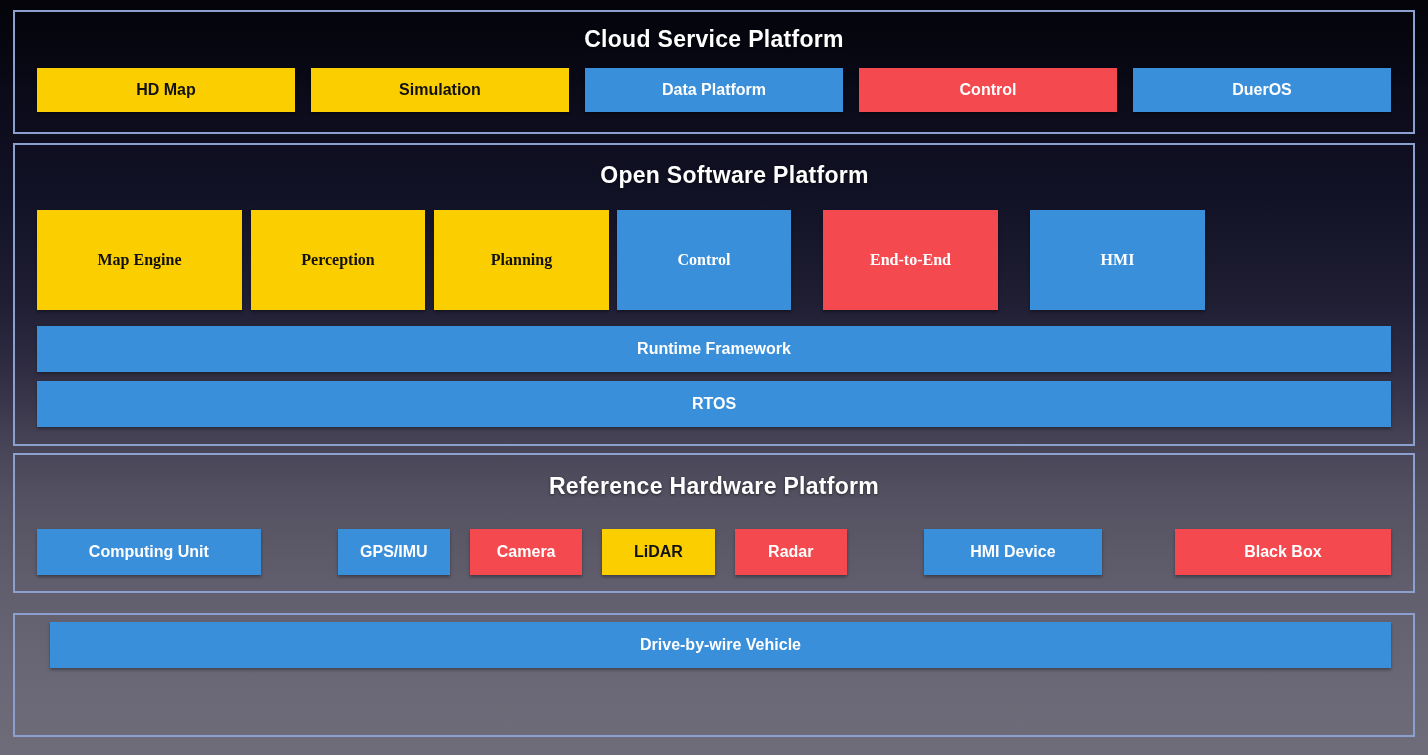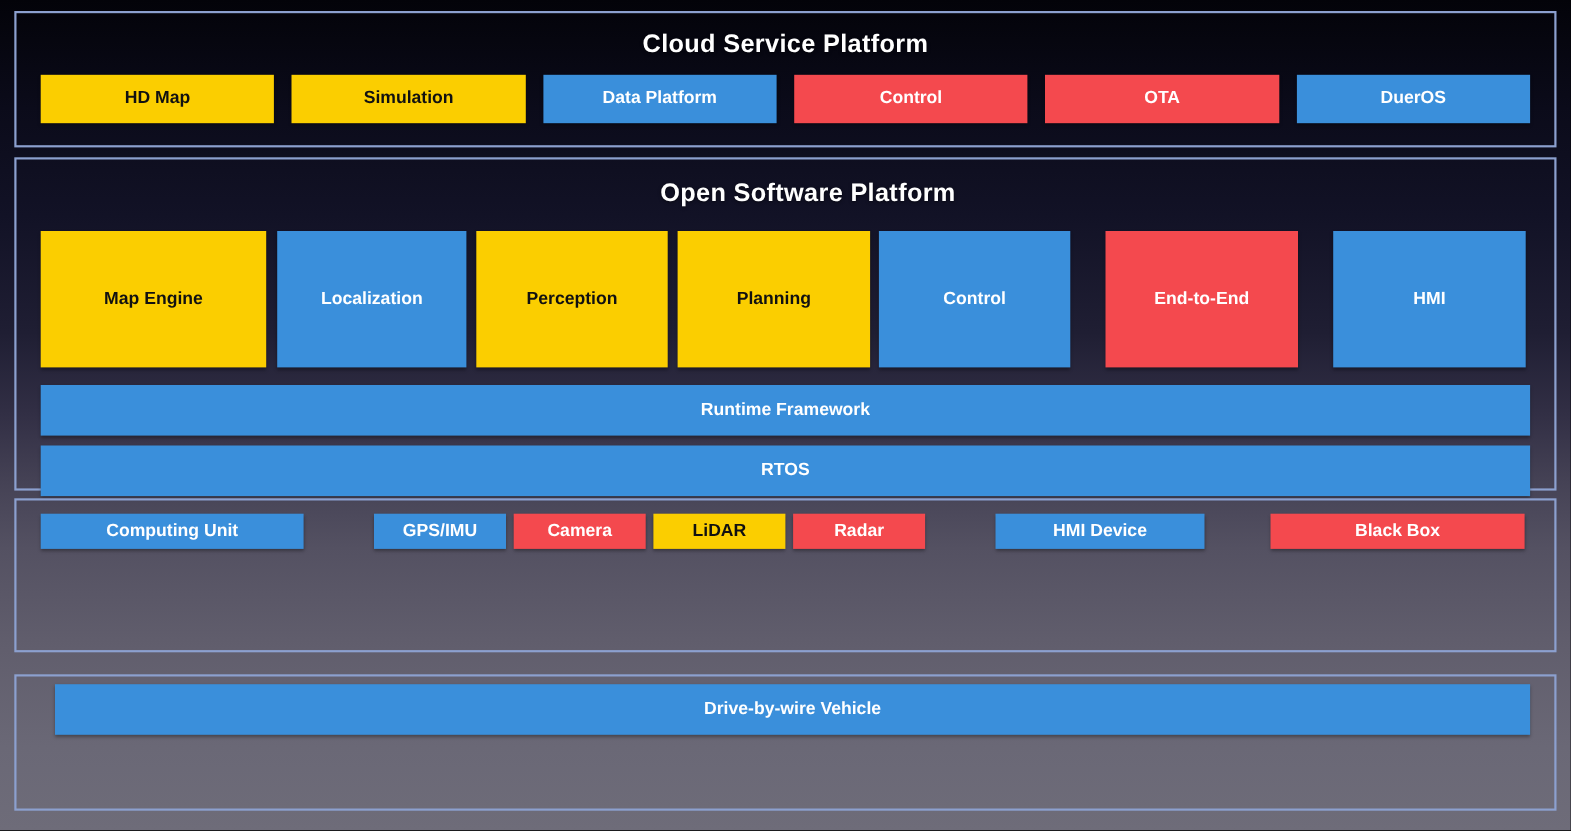--- a/index.html
+++ b/index.html
@@ -48,71 +48,70 @@
     display:flex; align-items:center; justify-content:center;
     font-weight:bold; font-size:16px;
     box-shadow:0 2px 3px rgba(0,0,0,0.35);
     box-sizing:border-box;
     text-align:center;
   }
   
   .cloud-row { margin-top:14px; height:44px; gap:16px; }
   .cloud-row .box { flex:1; }
   
-  .module-row { margin-top:20px; height:124px; }
+  .module-row { margin-top:20px; height:100px;font-family:Liberation Serif, serif; }
   .w205{width:205px} .w172{width:172px} .w174{width:174px} .w175{width:175px}
   .ml10{margin-left:10px} .ml9{margin-left:9px} .ml8{margin-left:8px} .ml32{margin-left:32px}
   
   .bar-row { height:46px; }
   .bar-row .box { flex:1; }
   .bar-runtime { margin-top:16px; }
   .bar-rtos    { margin-top:9px; }
   .bar-vehicle { margin-top:7px;padding-left:35px; }
   
-  .hw-row { margin-top:12px; height:32px; }
+  .hw-row { margin-top:28px; height:46px;gap:13px; }
   .w239{width:239px} .w120{width:120px} .w190{width:190px} .w231{width:231px}
   .ml64{margin-left:64px} .ml7{margin-left:7px} .ml60{margin-left:60px}
 </style>
 </head>
 <body>
 
 <div class="stage">
 
   <div class="section section-1" style="border-color: rgb(140, 160, 207);">
     <div class="section-title t1">Cloud Service Platform</div>
     <div class="row cloud-row">
       <div class="box" style="background: rgb(251, 206, 0); color: rgb(17, 17, 17);">HD Map</div>
       <div class="box" style="background: rgb(251, 206, 0); color: rgb(17, 17, 17);">Simulation</div>
       <div class="box" style="background: rgb(58, 143, 219); color: rgb(255, 255, 255);">Data Platform</div>
       <div class="box" style="background: rgb(244, 73, 78); color: rgb(255, 255, 255);">Control</div>
-      <div class="box" style="background: rgb(244, 73, 78); color: rgb(255, 255, 255);">OTA</div>
       <div class="box" style="background: rgb(58, 143, 219); color: rgb(255, 255, 255);">DuerOS</div>
     </div>
   </div>
 
   <div class="section section-2" style="border-color: rgb(140, 160, 207);">
     <div class="section-title t2">Open Software Platform</div>
     <div class="row module-row">
       <div class="box w205" style="background: rgb(251, 206, 0); color: rgb(17, 17, 17);">Map Engine</div>
-      <div class="box w172 ml10" style="background: rgb(58, 143, 219); color: rgb(255, 255, 255);">Localization</div>
       <div class="box w174 ml9" style="background: rgb(251, 206, 0); color: rgb(17, 17, 17);">Perception</div>
       <div class="box w175 ml9" style="background: rgb(251, 206, 0); color: rgb(17, 17, 17);">Planning</div>
       <div class="box w174 ml8" style="background: rgb(58, 143, 219); color: rgb(255, 255, 255);">Control</div>
       <div class="box w175 ml32" style="background: rgb(244, 73, 78); color: rgb(255, 255, 255);">End-to-End</div>
       <div class="box w175 ml32" style="background: rgb(58, 143, 219); color: rgb(255, 255, 255);">HMI</div>
     </div>
     <div class="row bar-row bar-runtime">
       <div class="box" style="background: rgb(58, 143, 219); color: rgb(255, 255, 255);">Runtime Framework</div>
     </div>
     <div class="row bar-row bar-rtos">
       <div class="box" style="background: rgb(58, 143, 219); color: rgb(255, 255, 255);">RTOS</div>
     </div>
   </div>
 
   <div class="section section-3" style="border-color: rgb(140, 160, 207);">
+    <div class="section-title t3">Reference Hardware Platform</div>
     <div class="row hw-row">
       <div class="box w239" style="background: rgb(58, 143, 219); color: rgb(255, 255, 255);">Computing Unit</div>
       <div class="box w120 ml64" style="background: rgb(58, 143, 219); color: rgb(255, 255, 255);">GPS/IMU</div>
       <div class="box w120 ml7" style="background: rgb(244, 73, 78); color: #ffffff;">Camera</div>
       <div class="box w120 ml7" style="background: rgb(251, 206, 0); color: rgb(17, 17, 17);">LiDAR</div>
       <div class="box w120 ml7" style="background: rgb(244, 73, 78); color: rgb(255, 255, 255);">Radar</div>
       <div class="box w190 ml64" style="background: rgb(58, 143, 219); color: rgb(255, 255, 255);">HMI Device</div>
       <div class="box w231 ml60" style="background: rgb(244, 73, 78); color: rgb(255, 255, 255);">Black Box</div>
     </div>
   </div>

